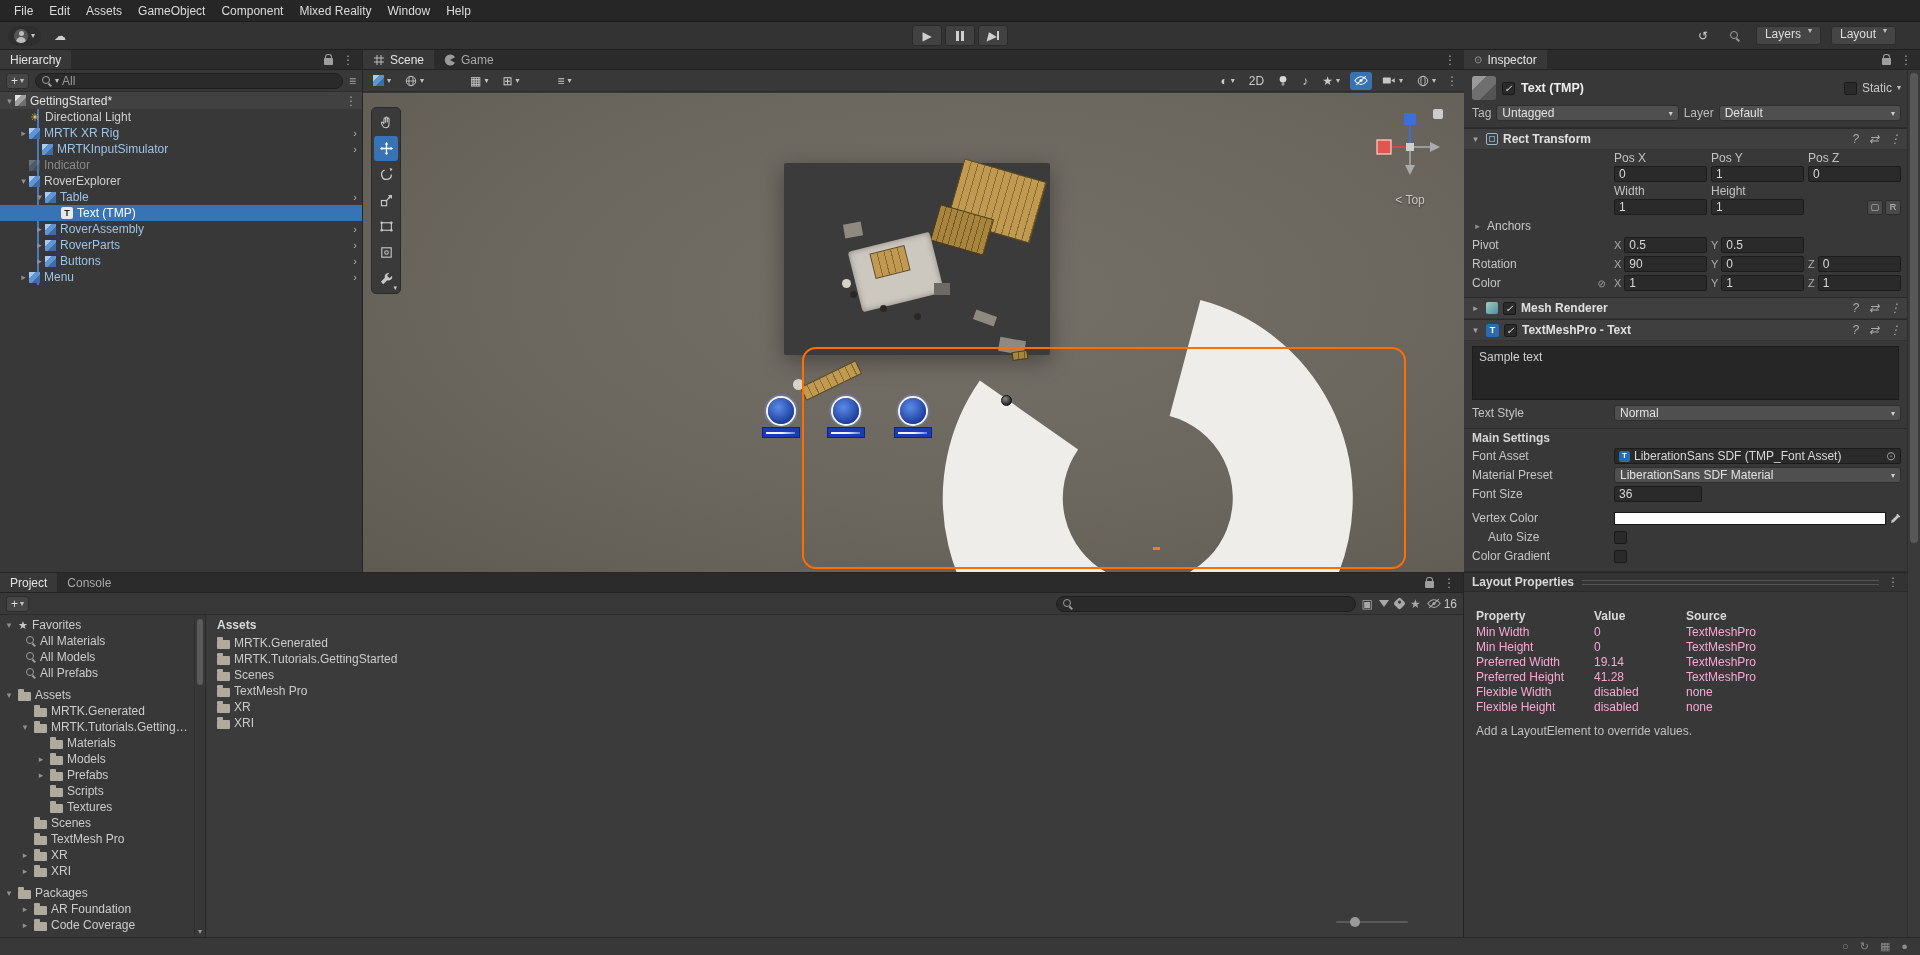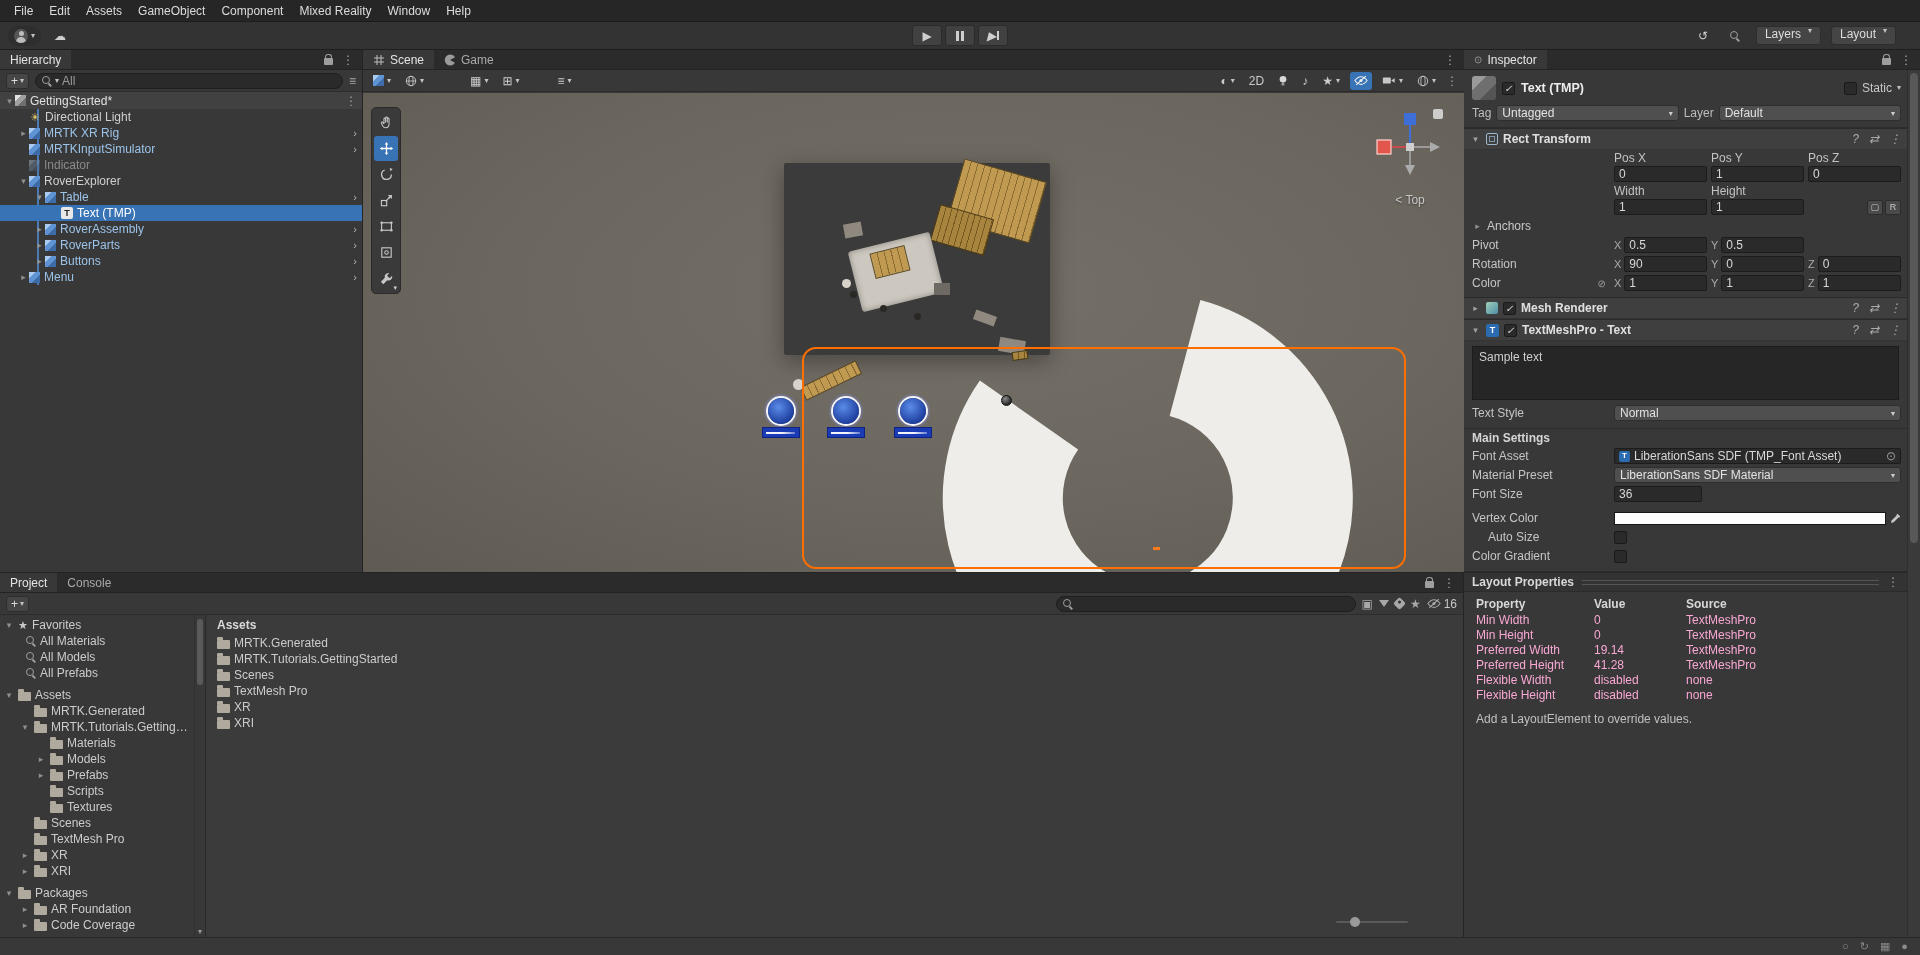--- a/index.html
+++ b/index.html
@@ -143,21 +143,21 @@
 .style-group{flex:1;display:flex}
 .style-btn{height:17px;min-width:27px;padding:0 5px;background:#565656;border:1px solid #2E2E2E;border-left:none;display:flex;align-items:center;justify-content:center;color:#E2E2E2;font-size:11px}
 .style-btn:first-child{border-left:1px solid #2E2E2E;border-radius:3px 0 0 3px}
 .style-btn:last-child{border-radius:0 3px 3px 0}
 .swatch{flex:1;height:13px;background:#FFFFFF;border:1px solid #171717}
 .divider{height:1px;background:#2C2C2C;margin:6px 0 0 0}
 .lph{height:20px;background:#333;border-top:1px solid #272727;border-bottom:1px solid #2B2B2B;display:flex;align-items:center;gap:8px;padding:0 8px}
 .lph .title{font-weight:bold;color:#D8D8D8}
 .lph .lines{flex:1;height:5px;background:repeating-linear-gradient(180deg,#555 0 1px,transparent 1px 4px)}
 .lp-row{display:flex;height:15px;align-items:center;padding:0 12px;font-size:12px;color:#f9a8d4}
-.lp-row.head{height:17px;font-weight:bold;color:#D8D8D8;margin-top:3px}
+.lp-row.head{height:17px;font-weight:bold;color:#D8D8D8;margin-top:15px}
 .lp-c1{width:118px;flex:none}
 .lp-c2{width:92px;flex:none}
 .lp-c3{flex:1}
 .lp-note{margin:10px 12px;color:#C0C0C0}
 
 .statusbar{position:absolute;left:0;top:937px;width:1920px;height:18px;background:#383838;border-top:1px solid #282828;display:flex;align-items:center;justify-content:flex-end;gap:11px;padding-right:12px;color:#8A8A8A;font-size:11px}
 </style>
 </head>
 <body>
 
@@ -251,21 +251,21 @@
         <span class="fold"></span>
           <span class="sun glyph">☀</span>
         <span class="lbl">Directional Light</span>
       </div>
       <div class="h-row" style="padding-left:18px">
         <span class="fold">▸</span>
           <span class="cube"></span>
         <span class="lbl pfb">MRTK XR Rig</span>
         <span class="chev">›</span>
       </div>
-      <div class="h-row" style="padding-left:18px">
+      <div class="h-row" style="padding-left:31px">
         <span class="fold"></span>
           <span class="cube"></span>
         <span class="lbl pfb">MRTKInputSimulator</span>
         <span class="chev">›</span>
       </div>
       <div class="h-row" style="padding-left:18px">
         <span class="fold"></span>
           <span class="cube dim"></span>
         <span class="lbl" style="color:#8A8A8A">Indicator</span>
       </div>

